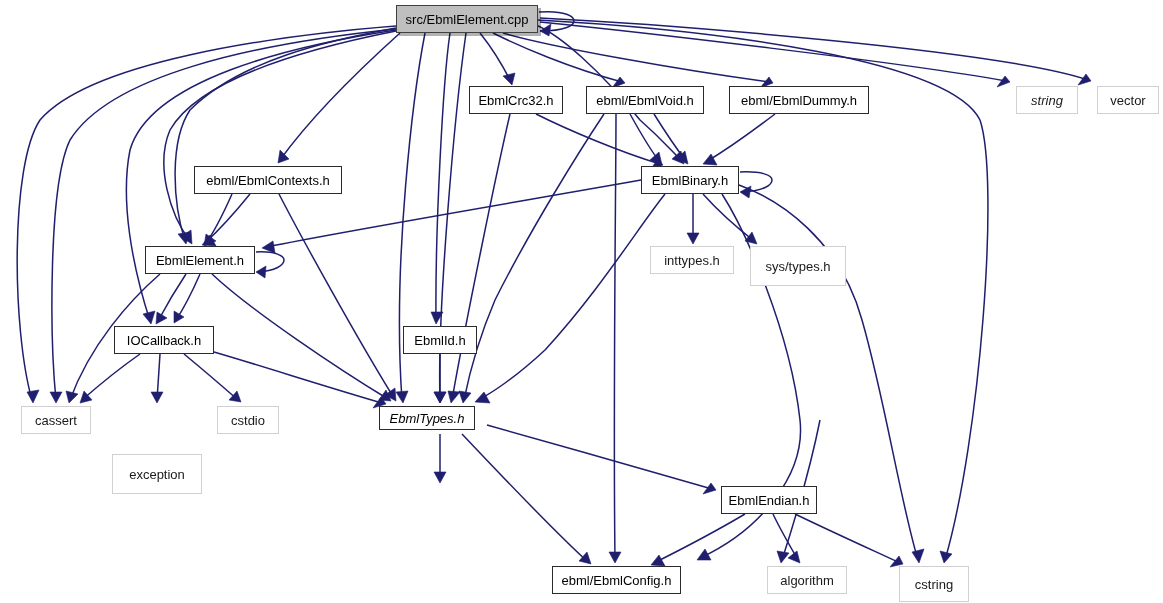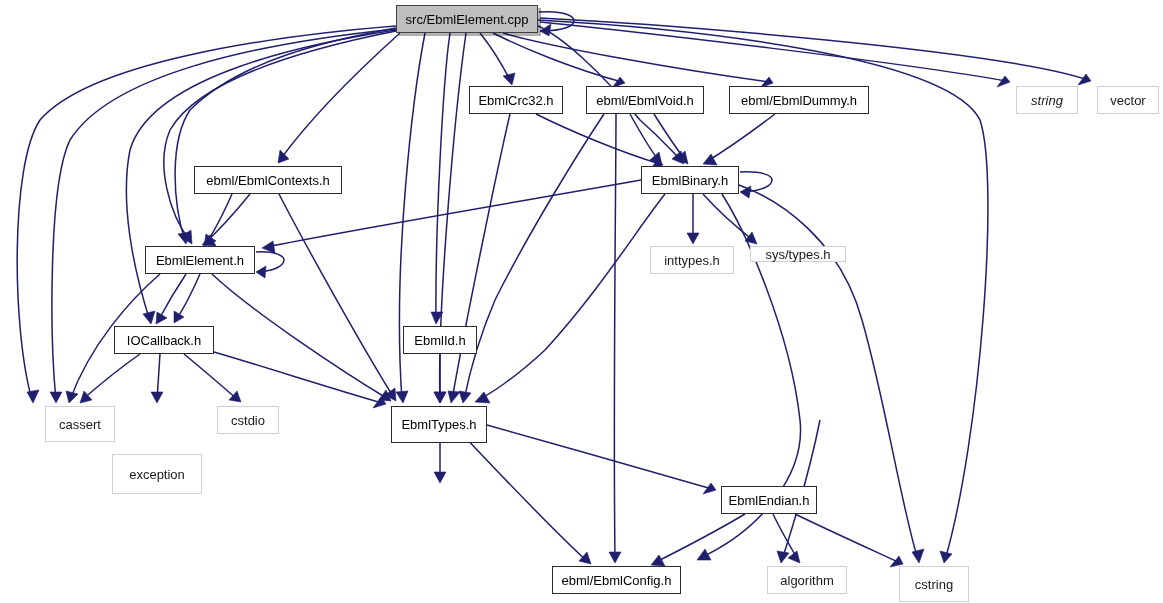--- a/index.html
+++ b/index.html
@@ -266,45 +266,45 @@
   </div>
 
   <div class="node-box kind-local" style="left:145px; top:246px; width:110px; height:28px;">
     <span class="node-label">EbmlElement.h</span>
   </div>
 
   <div class="node-box kind-system" style="left:650px; top:246px; width:84px; height:28px;">
     <span class="node-label">inttypes.h</span>
   </div>
 
-  <div class="node-box kind-system" style="left:750px; top:246px; width:96px; height:16px;">
+  <div class="node-box kind-system" style="left:750px; top:246px; width:96px; height:40px;">
     <span class="node-label">sys/types.h</span>
   </div>
 
   <div class="node-box kind-local" style="left:114px; top:326px; width:100px; height:28px;">
     <span class="node-label">IOCallback.h</span>
   </div>
 
   <div class="node-box kind-local" style="left:403px; top:326px; width:74px; height:28px;">
     <span class="node-label">EbmlId.h</span>
   </div>
 
-  <div class="node-box kind-system" style="left:21px; top:406px; width:70px; height:36px;margin-left:24px;">
+  <div class="node-box kind-system" style="left:21px; top:406px; width:70px; height:28px;">
     <span class="node-label">cassert</span>
   </div>
 
   <div class="node-box kind-system" style="left:112px; top:406px; width:90px; height:40px;margin-top:48px;">
     <span class="node-label">exception</span>
   </div>
 
   <div class="node-box kind-system" style="left:217px; top:406px; width:62px; height:28px;">
     <span class="node-label">cstdio</span>
   </div>
 
-  <div class="node-box kind-local" style="left:391px; top:406px; width:96px; height:37px;">
+  <div class="node-box kind-local" style="left:379px; top:406px; width:96px; height:24px;font-style:italic;">
     <span class="node-label">EbmlTypes.h</span>
   </div>
 
 
   <div class="node-box kind-local" style="left:721px; top:486px; width:96px; height:28px;">
     <span class="node-label">EbmlEndian.h</span>
   </div>
 
   <div class="node-box kind-local" style="left:552px; top:566px; width:129px; height:28px;">
     <span class="node-label">ebml/EbmlConfig.h</span>

